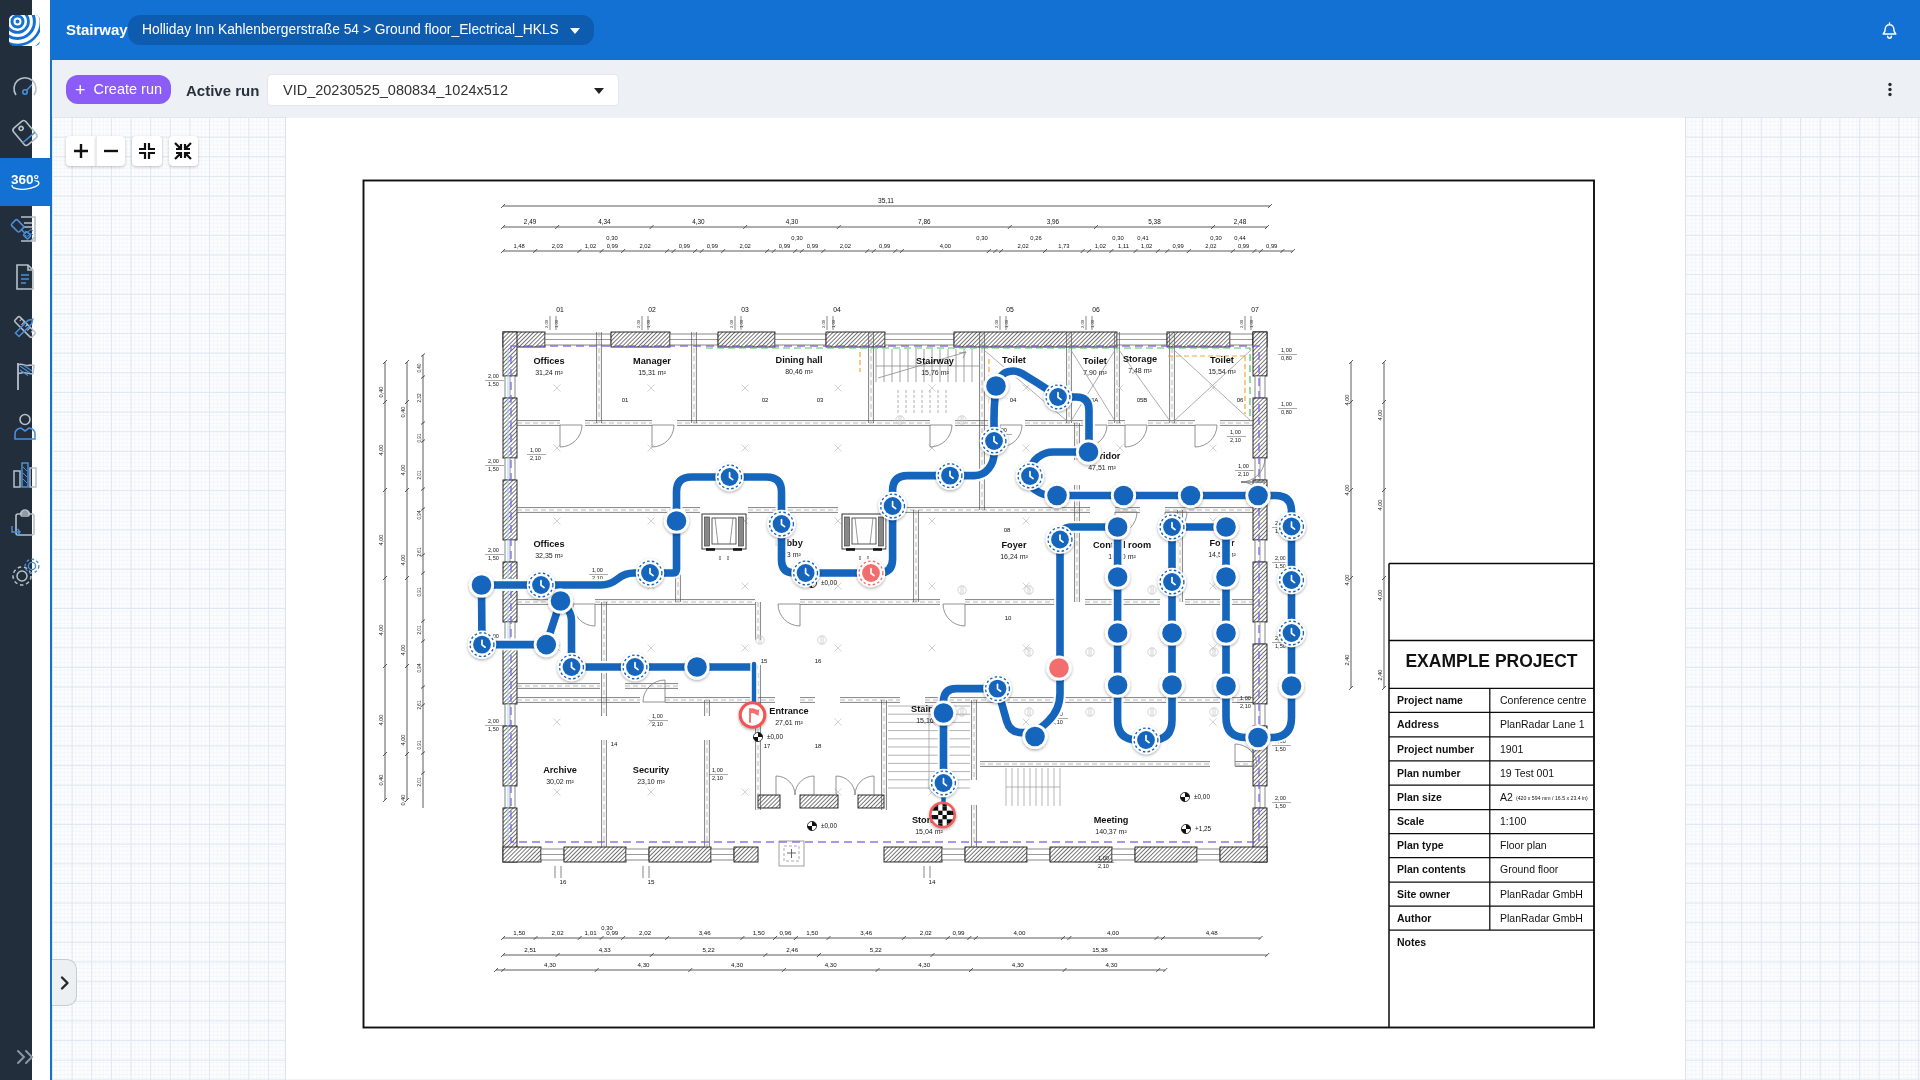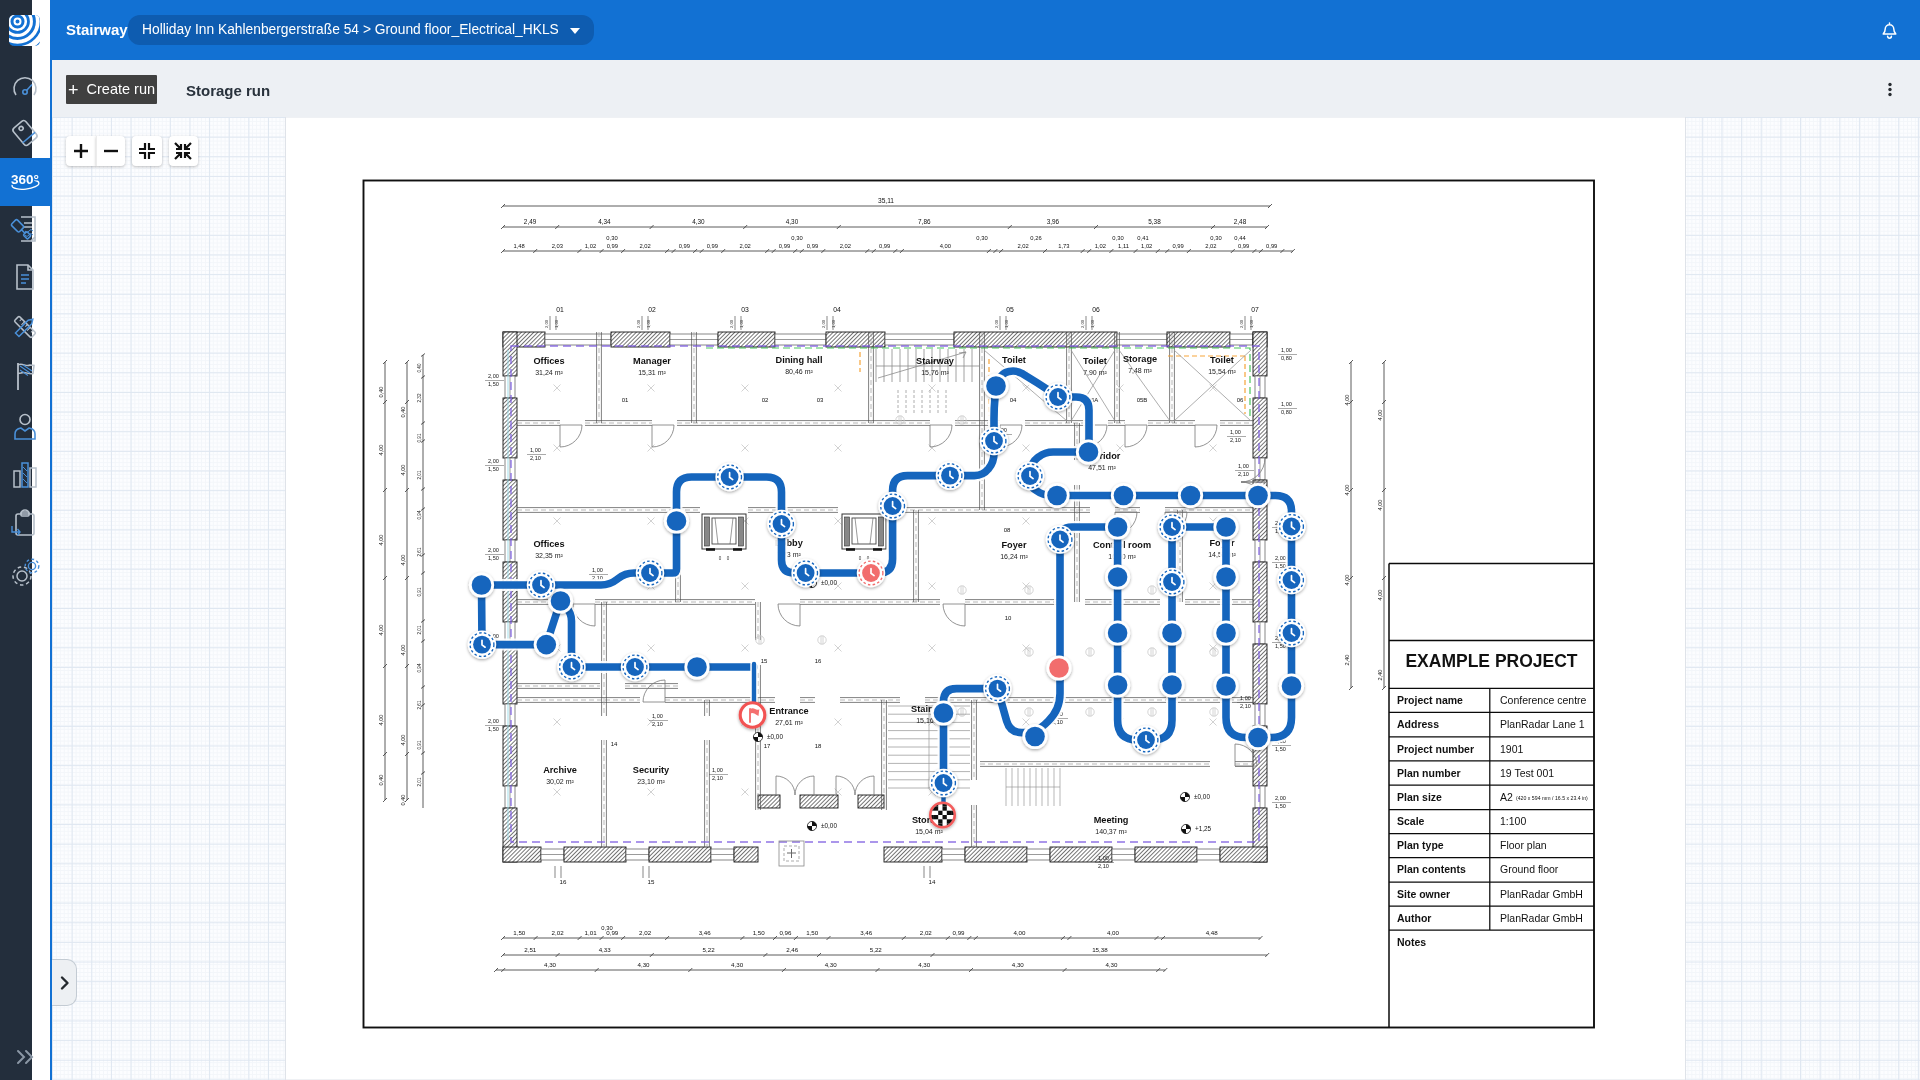--- a/index.html
+++ b/index.html
@@ -2,21 +2,21 @@
 <html><head><meta charset="utf-8"><style>
 *{margin:0;padding:0;box-sizing:border-box}
 body{width:1920px;height:1080px;overflow:hidden;font-family:"Liberation Sans",sans-serif;position:relative;background:#fff}
 #side{position:absolute;left:0;top:0;width:32px;height:1080px;background:#232e3c;z-index:30}
 #sideline{position:absolute;left:50px;top:60px;width:2px;height:1020px;background:#1271d3;z-index:29}
 #top{position:absolute;left:50px;top:0;width:1870px;height:60px;background:#1271d3;z-index:25;color:#fff}
 #top .lbl{position:absolute;left:16px;top:21px;font-size:15px;font-weight:700}
 #top .dd{position:absolute;left:78px;top:15px;width:466px;height:30px;background:#0e5cb0;border-radius:12px;font-size:13.8px;line-height:30px;padding-left:14px}
 #top .dd .car{position:absolute;right:14px;top:13px;width:0;height:0;border-left:5.5px solid transparent;border-right:5.5px solid transparent;border-top:6px solid #fff}
 #tool{position:absolute;left:52px;top:60px;width:1868px;height:57px;background:#edf0f4;z-index:24}
-#tool .btn{position:absolute;left:14px;top:15px;width:91px;height:29px;background:#404040;border-radius:1px;color:#fff;font-size:14.5px;text-align:center;line-height:29px}
+#tool .btn{position:absolute;left:14px;top:15px;width:105px;height:29px;background:#8b5cf6;border-radius:12px;color:#fff;font-size:14.5px;text-align:center;line-height:29px}
 #tool .ar{position:absolute;left:134px;top:22px;font-size:15px;font-weight:700;color:#29323c}
 #tool .sel{position:absolute;left:216px;top:15px;width:350px;height:30px;background:#fff;border-radius:4px;font-size:14.5px;line-height:30px;padding-left:15px;color:#333;box-shadow:0 0 0 1px rgba(0,0,0,0.04)}
 #tool .sel .car{position:absolute;right:14px;top:13px;width:0;height:0;border-left:5.5px solid transparent;border-right:5.5px solid transparent;border-top:6px solid #222}
 #canvas{position:absolute;left:52px;top:117px;width:1868px;height:963px;z-index:1;background-color:#fcfdff;
 background-image:linear-gradient(#dfe7f1 1px,transparent 1px),linear-gradient(90deg,#dfe7f1 1px,transparent 1px),linear-gradient(#f3f6fa 1px,transparent 1px),linear-gradient(90deg,#f3f6fa 1px,transparent 1px);
 background-size:19.65px 19.65px,19.65px 19.65px,3.93px 3.93px,3.93px 3.93px}
 #zc{position:absolute;left:66px;top:136px;z-index:20;display:flex}
 #zc .b{width:29.5px;height:30px;background:#fff;box-shadow:0 1px 3px rgba(0,0,0,0.25);position:relative}
 #zc .b svg{position:absolute;left:5.7px;top:6px}
 #exp{position:absolute;left:52px;top:959px;width:25px;height:47px;background:#edf0f3;border:1px solid #c3cbd3;border-left:none;border-radius:0 10px 10px 0;z-index:22}
@@ -1254,21 +1254,22 @@
 </div>
 <div id="top">
 <div class="lbl">Stairway</div>
 <div class="dd">Holliday Inn Kahlenbergerstraße 54 &gt; Ground floor_Electrical_HKLS<div class="car"></div></div>
 <svg width="19" height="20" style="position:absolute;right:21px;top:20px" viewBox="0 0 19 19" fill="none" stroke="#fff" stroke-width="1.5" stroke-linecap="round" stroke-linejoin="round">
 <path d="M 3.2,13.5 h 12.6 c -1.6,-1.7 -2,-2.6 -2,-5 a 4.3,4.3 0 0 0 -8.6,0 c 0,2.4 -0.4,3.3 -2,5 z M 7.6,15.8 a 1.9,1.9 0 0 0 3.8,0 M 9.5,4 v -1.4"></path>
     </svg>
 </div>
 <div id="tool">
 <div class="btn"><span style="font-size:18px;vertical-align:-2px;font-weight:400">+</span>&nbsp; Create run</div>
-<div class="ar">Storage run</div>
+<div class="ar">Active run</div>
+<div class="sel">VID_20230525_080834_1024x512<div class="car"></div></div>
 <svg width="6" height="16" style="position:absolute;right:27px;top:22px">
       <circle cx="3" cy="2.5" r="1.7" fill="#272c31"></circle>
       <circle cx="3" cy="7.5" r="1.7" fill="#272c31"></circle>
       <circle cx="3" cy="12.5" r="1.7" fill="#272c31"></circle>
     </svg>
 </div>
 <div id="zc">
 <div class="b" style="border-radius:4px 0 0 4px">
       <svg width="18" height="18" viewBox="0 0 18 18">
         <path d="M 9,2 v 14 M 2,9 h 14" stroke="#111" stroke-width="2.4"></path>

